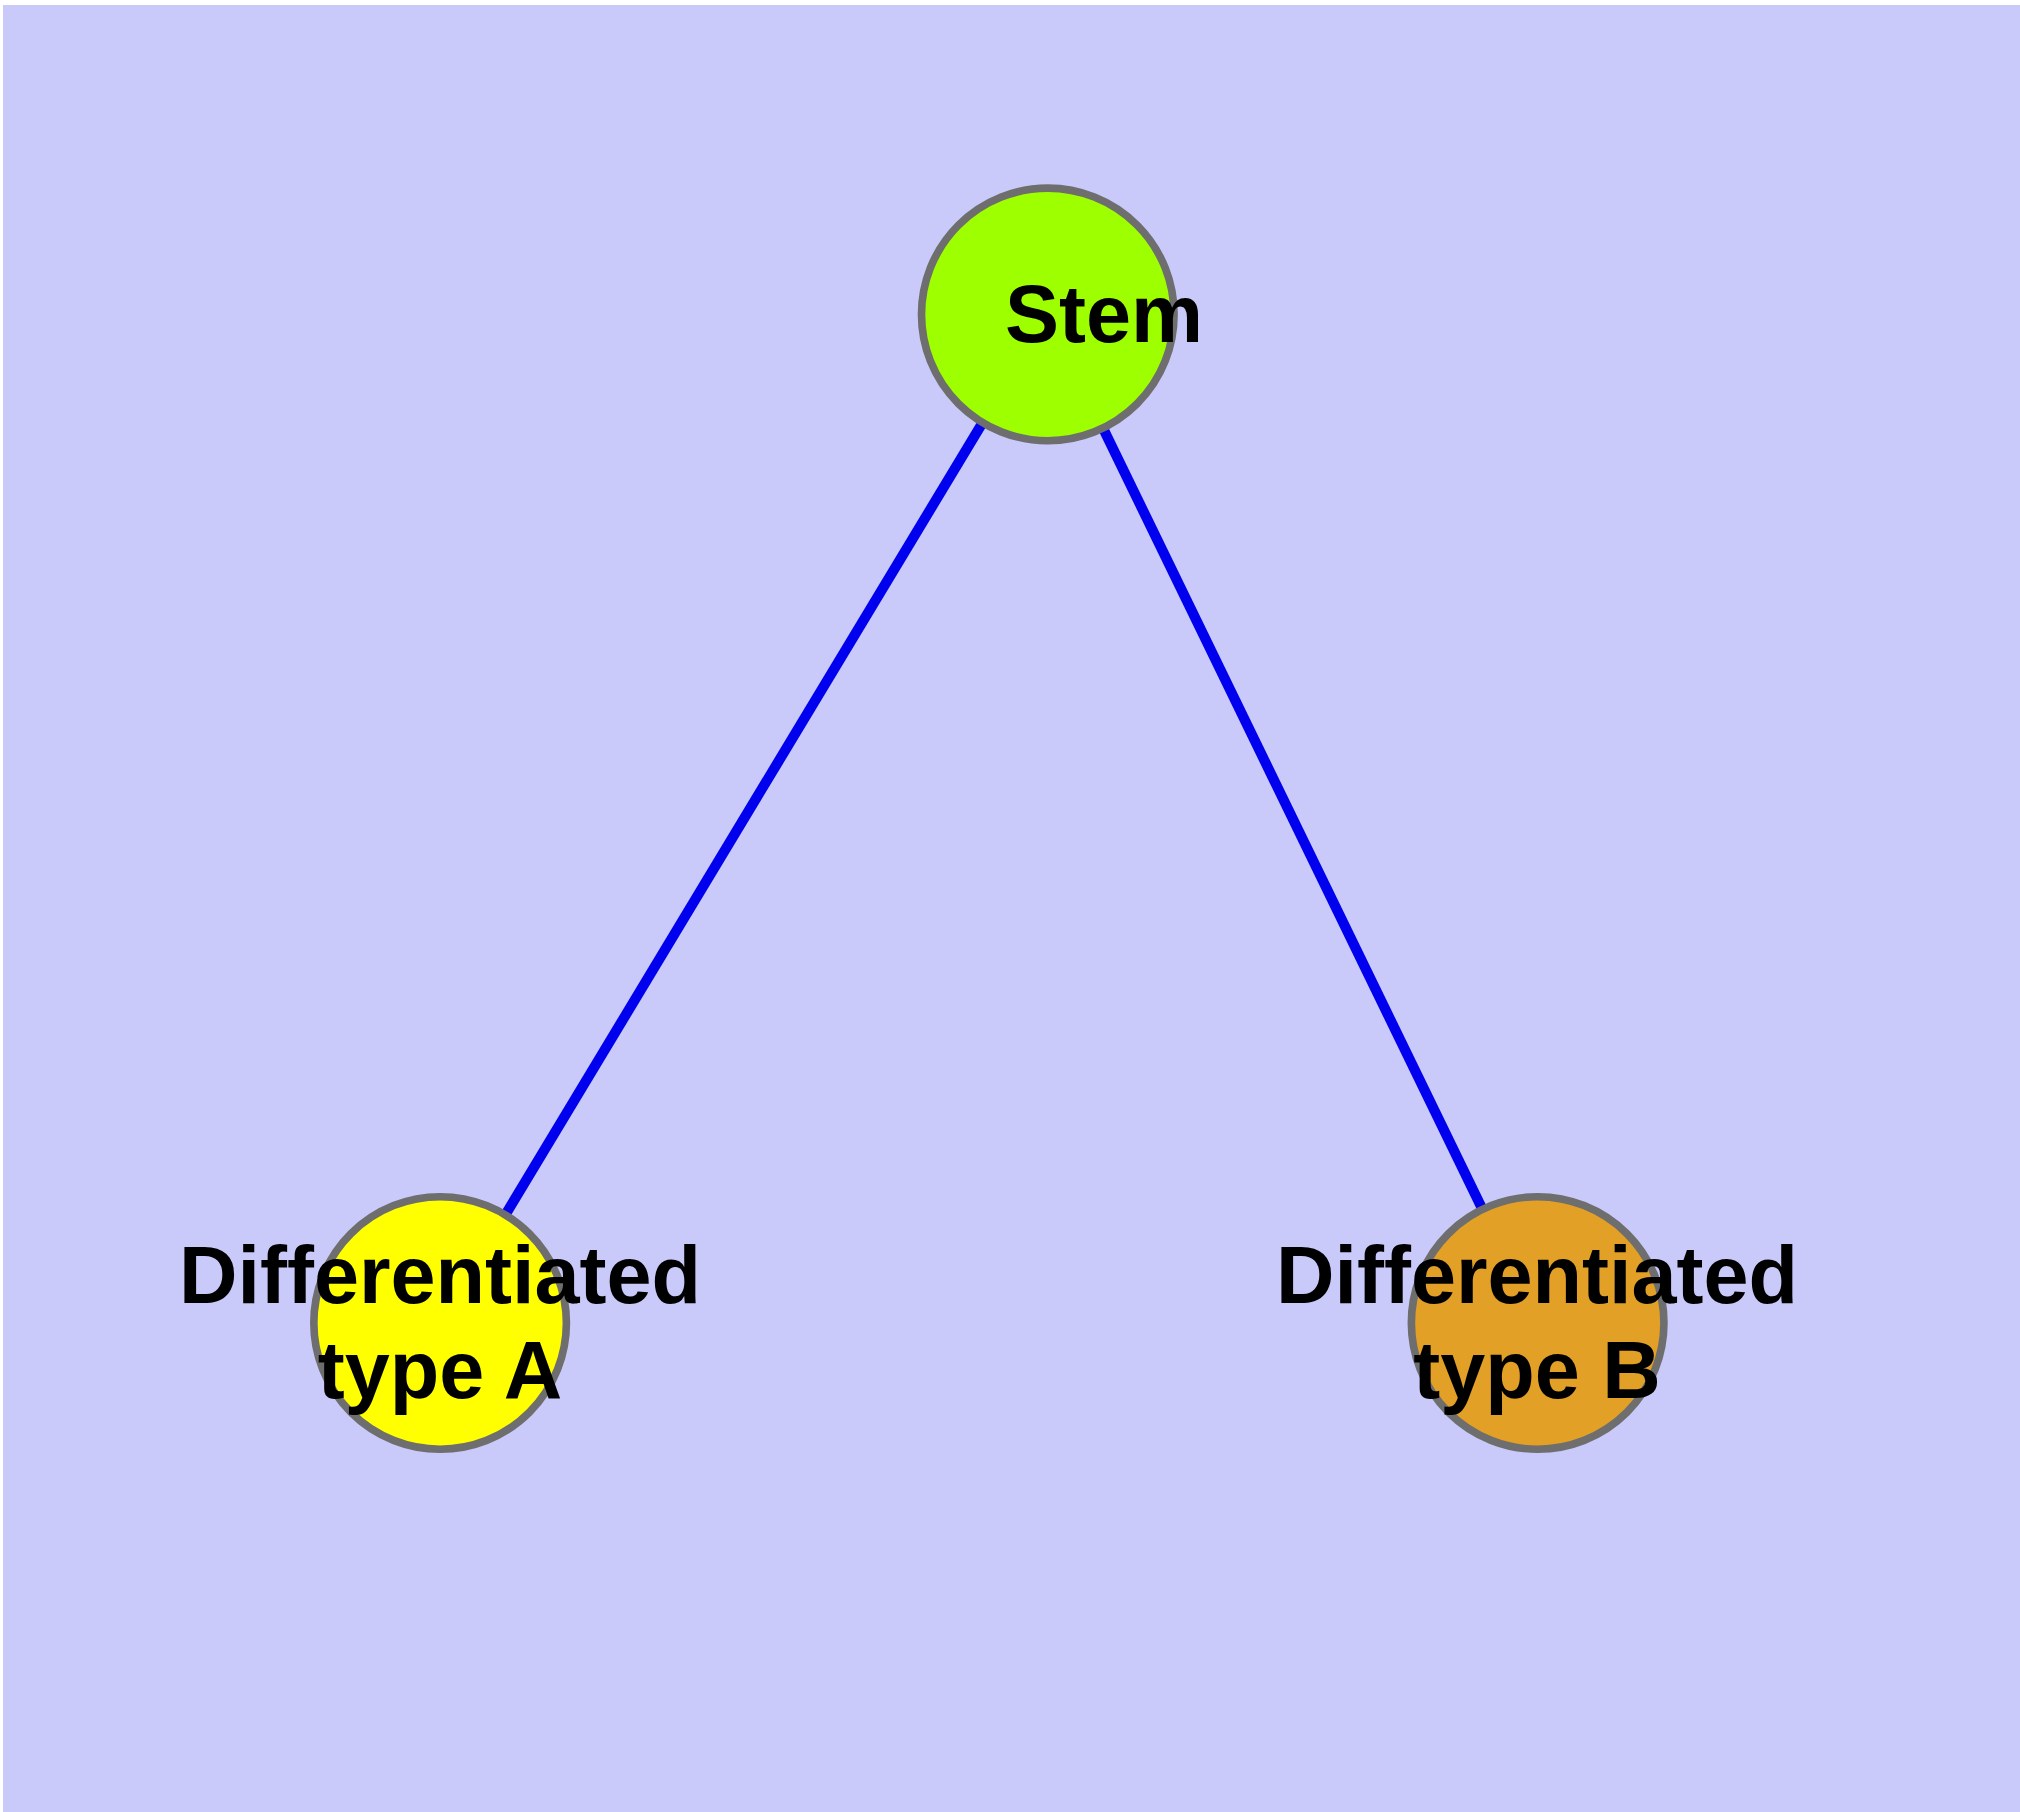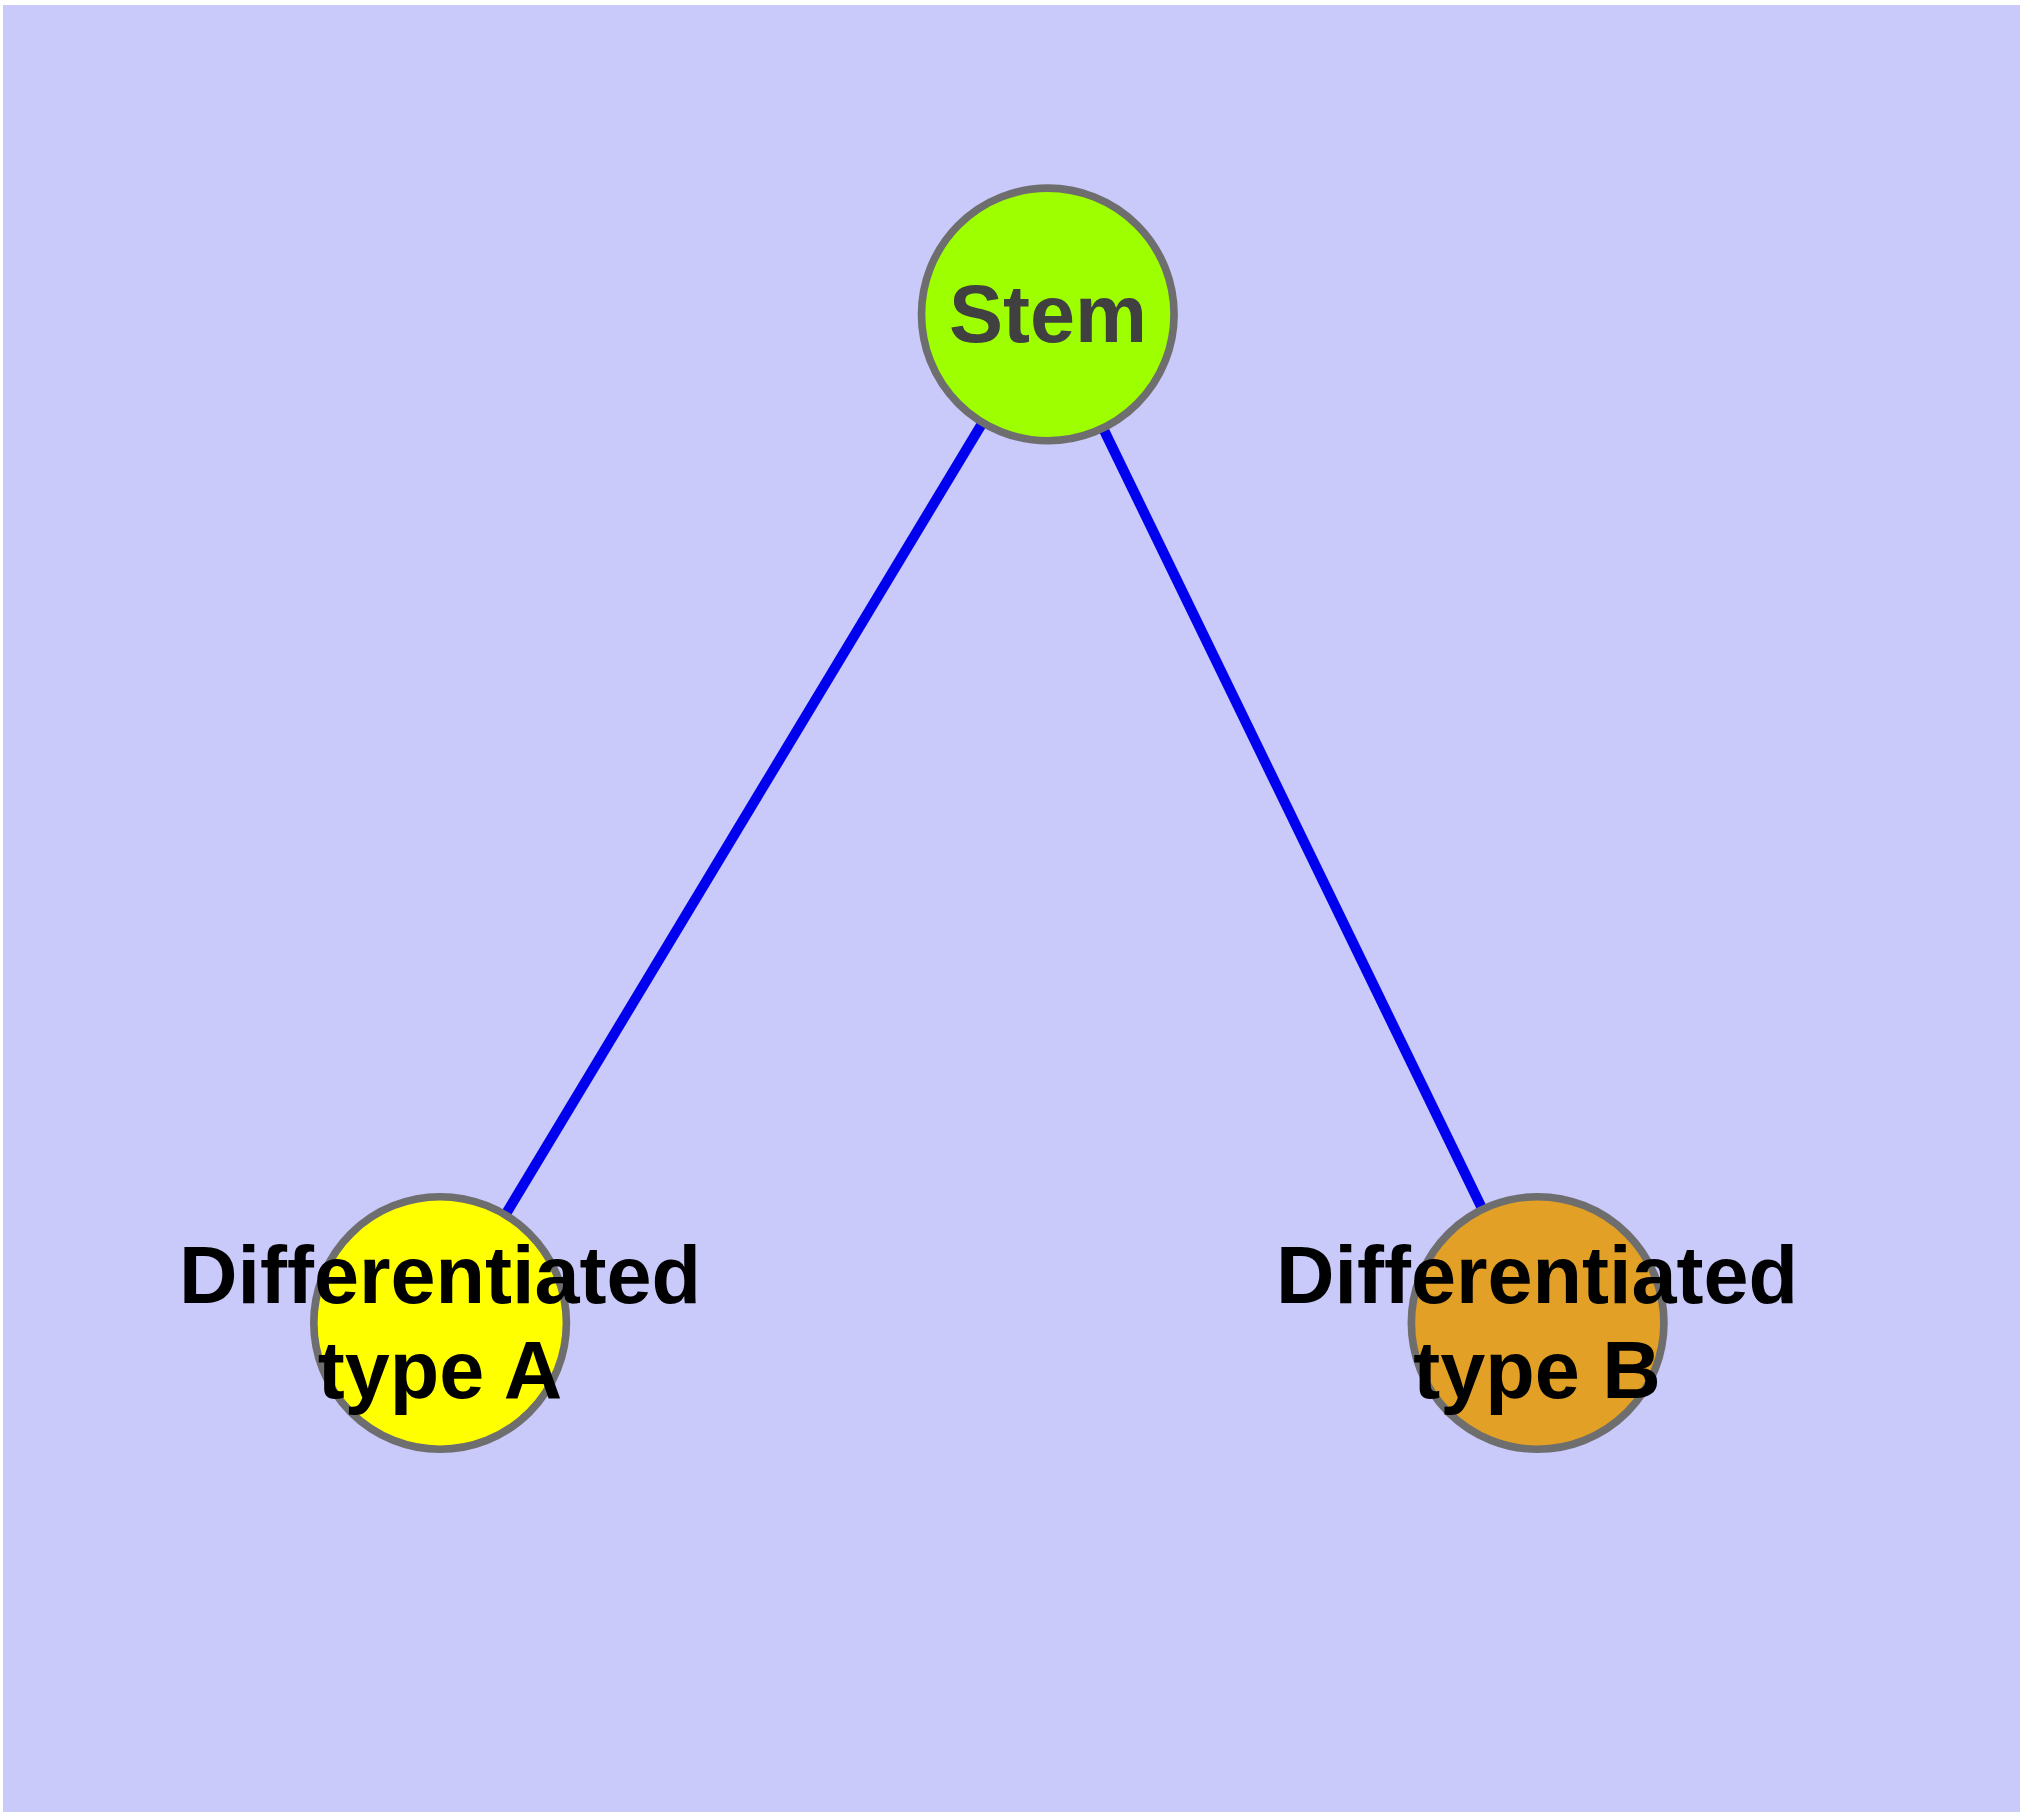--- a/index.html
+++ b/index.html
@@ -68,21 +68,21 @@
         <line x1="1236" y1="371" x2="1814" y2="1561" class="edge-line" stroke="#0000ee" stroke-width="12"></line>
       </g>
     <g id="nodes-layer">
         <circle cx="1236" cy="371" r="149" class="node-circle" fill="#9eff00" stroke="#6e6e6e" stroke-width="9"></circle>
         <circle cx="519" cy="1561" r="149" class="node-circle" fill="#ffff00" stroke="#6e6e6e" stroke-width="9"></circle>
         <circle cx="1814" cy="1561" r="149" class="node-circle" fill="#e3a026" stroke="#6e6e6e" stroke-width="9"></circle>
       </g>
   </svg>
 
   <div id="labels-layer">
-      <div class="node-label big" style="left: 1048px; top: 314px; font-size: 81px; color: #404040;">Stem</div>
+      <div class="node-label big" style="left: 1104px; top: 314px; font-size: 81px; color: #000000;">Stem</div>
       <div class="node-label big" style="left: 440px; top: 1323px; font-size: 81px; color: rgb(0, 0, 0);">Differentiated
 type A</div>
       <div class="node-label big" style="left: 1537px; top: 1323px; font-size: 81px; color: rgb(0, 0, 0);">Differentiated
 type B</div>
     </div>
 
 </div>
 
 
 </body></html>

